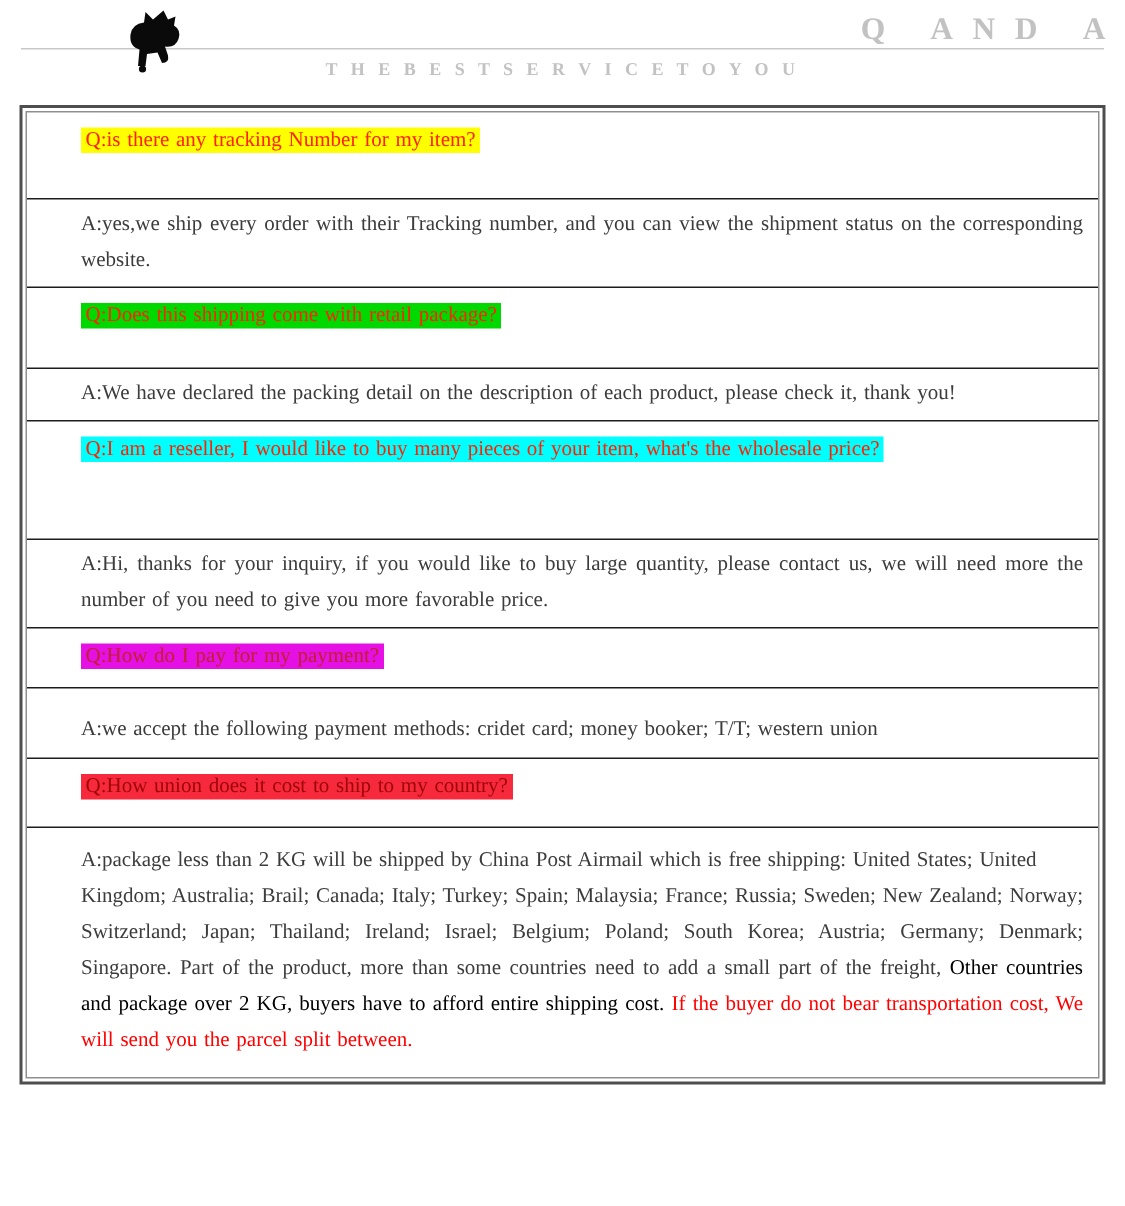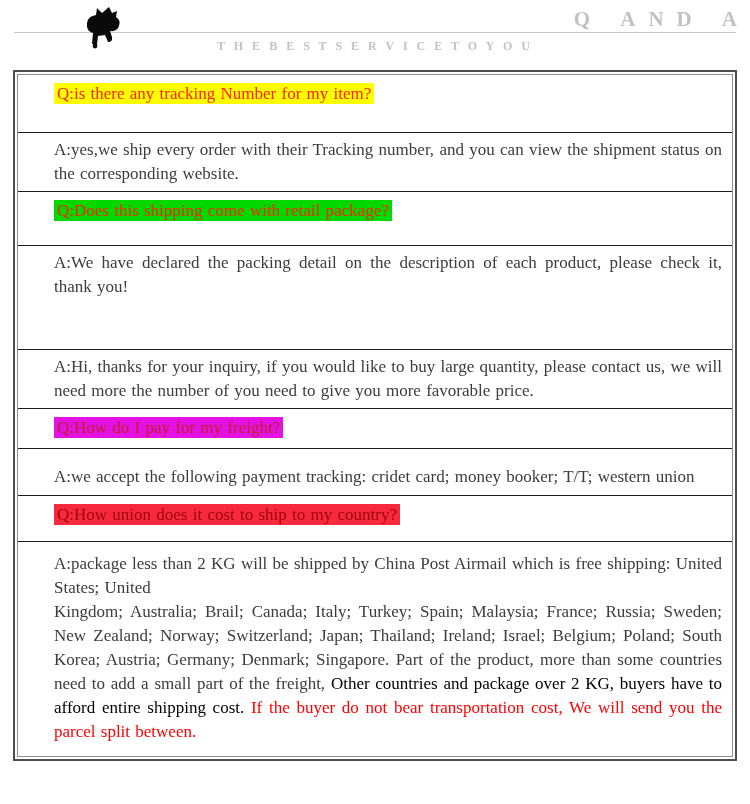--- a/index.html
+++ b/index.html
@@ -32,21 +32,21 @@
     margin:6px 13px 0 13px;
     border:2px solid #4e4e4e;
     padding:2px;
   }
   .qa-table { border:1px solid #8f8f8f; background:#fff; }
 
   .qa-row { padding:7px 10px 7px 8px; }
   .qa-row + .qa-row { border-top:1px solid #1c1c1c; }
 
   .row-text {
-    font-size:17px; line-height:24px; text-align:justify; color:#3c3c3c;
+    font-size:14px; line-height:24px; text-align:justify; color:#3c3c3c;
     word-spacing:1px;
     padding-left:28px;
   }
 
   .q-row .row-text .hl {
     padding:1px 3px;
     -webkit-box-decoration-break:clone; box-decoration-break:clone;
   }
 
   
@@ -83,28 +83,31 @@
       </div>
       <div class="qa-row a-row row-1">
         <div class="row-text"><span>A:yes,we ship every order with their Tracking number, and you can view the shipment status on the corresponding website.</span></div>
       </div>
       <div class="qa-row q-row row-2">
         <div class="row-text"><span class="hl" style="background: rgb(0, 217, 0); color: rgb(255, 34, 0);">Q:Does this shipping come with retail package?</span></div>
       </div>
       <div class="qa-row a-row row-3">
         <div class="row-text"><span>A:We have declared the packing detail on the description of each product, please check it, thank you!</span></div>
       </div>
+      <div class="qa-row q-row row-4">
+        <div class="row-text"><span class="hl" style="background: rgb(0, 255, 255); color: rgb(255, 34, 0);">Q:I am a reseller, I would like to buy many pieces of your item, what's the wholesale price?</span></div>
+      </div>
       <div class="qa-row a-row row-5">
         <div class="row-text"><span>A:Hi, thanks for your inquiry, if you would like to buy large quantity, please contact us, we will need more the number of you need to give you more favorable price.</span></div>
       </div>
       <div class="qa-row q-row row-6">
-        <div class="row-text"><span class="hl" style="background: rgb(228, 16, 228); color: rgb(192, 32, 48);">Q:How do I pay for my freight?</span></div>
+        <div class="row-text"><span class="hl" style="background: rgb(228, 16, 228); color: rgb(192, 32, 48);">Q:How do I pay for my payment?</span></div>
       </div>
       <div class="qa-row a-row row-7">
-        <div class="row-text"><span>A:we accept the following payment tracking: cridet card; money booker; T/T; western union</span></div>
+        <div class="row-text"><span>A:we accept the following payment methods: cridet card; money booker; T/T; western union</span></div>
       </div>
       <div class="qa-row q-row row-8">
         <div class="row-text"><span class="hl" style="background: rgb(247, 41, 60); color: rgb(158, 6, 6);">Q:How union does it cost to ship to my country?</span></div>
       </div>
       <div class="qa-row a-row row-9">
         <div class="row-text"><span style="color: rgb(60, 60, 60);">A:package less than 2 KG will be shipped by China Post Airmail which is free shipping: United States; United</span><br><span style="color: rgb(60, 60, 60);">Kingdom; Australia; Brail; Canada; Italy; Turkey; Spain; Malaysia; France; Russia; Sweden; New Zealand; Norway; Switzerland; Japan; Thailand; Ireland; Israel; Belgium; Poland; South Korea; Austria; Germany; Denmark; Singapore. Part of the product, more than some countries need to add a small part of the freight, </span><span style="color: rgb(0, 0, 0);">Other countries and package over 2 KG, buyers have to afford entire shipping cost. </span><span style="color: rgb(255, 0, 0);">If the buyer do not bear transportation cost, We will send you the parcel split between.</span></div>
       </div>
     </div>
 </div>
 

